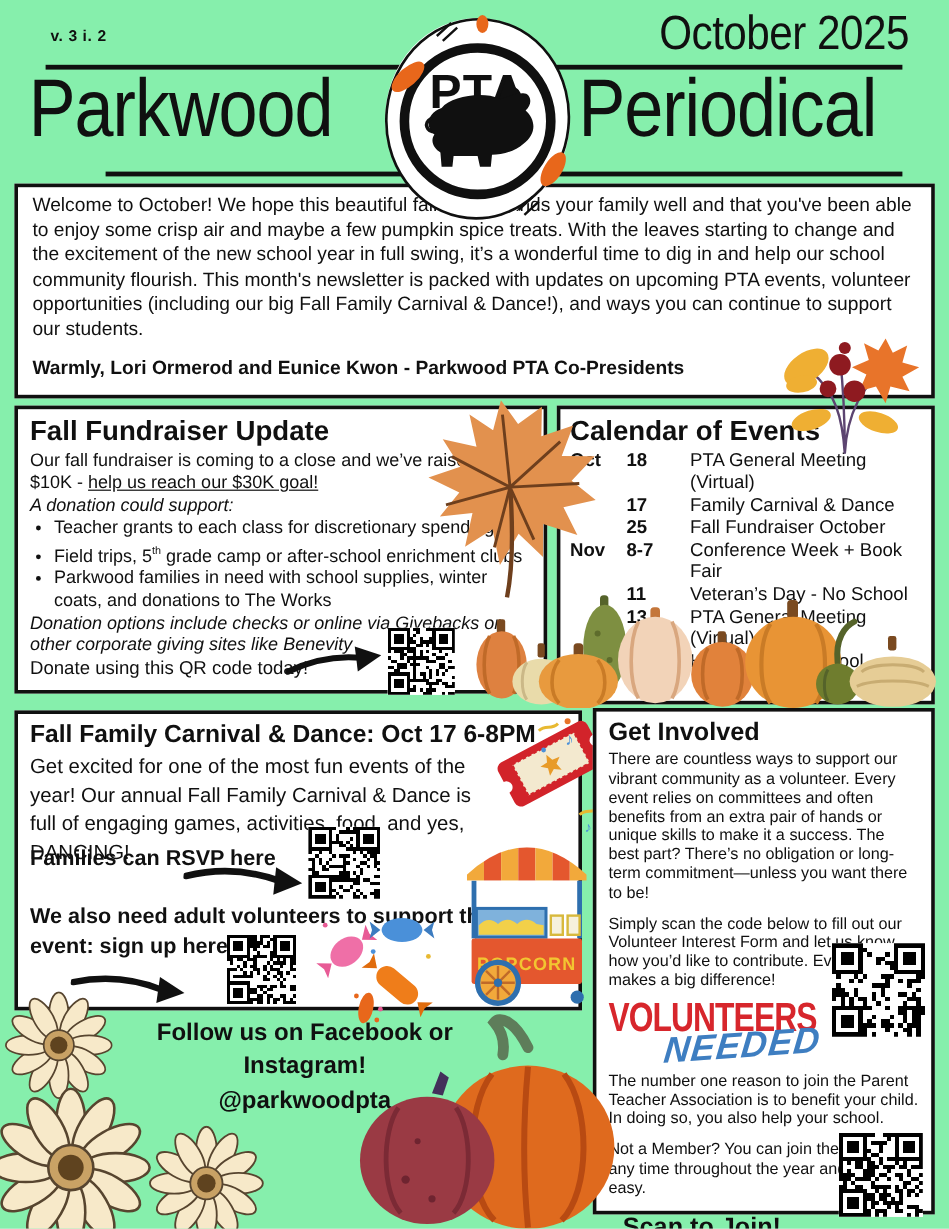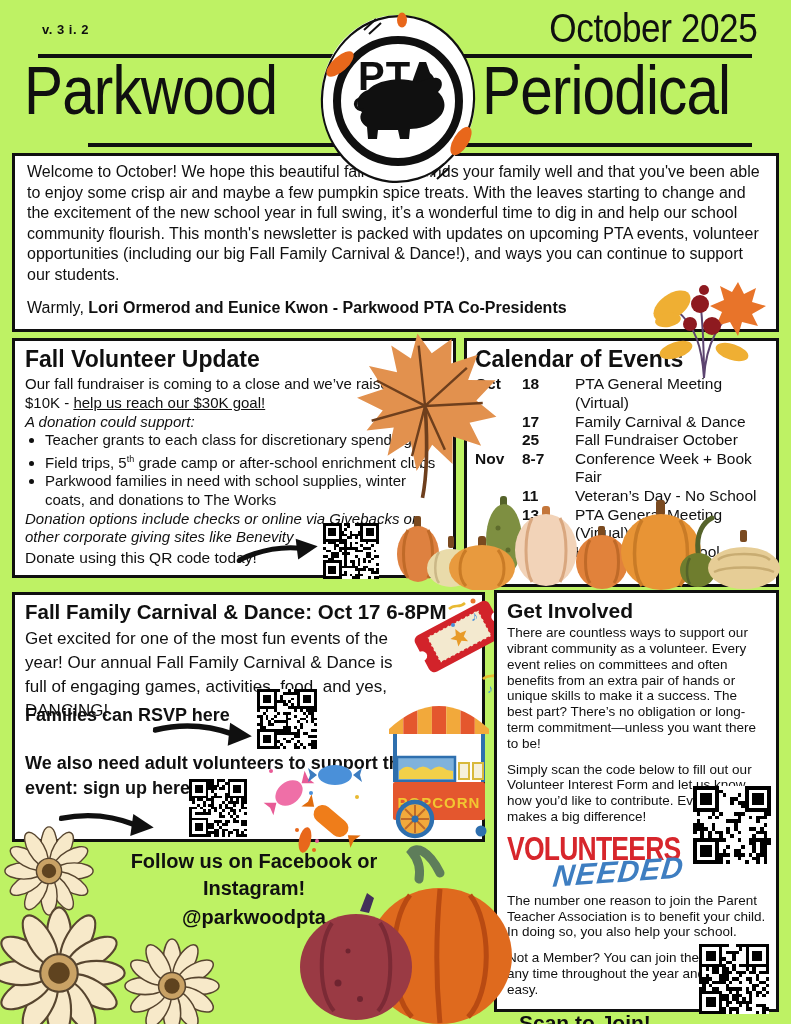--- a/index.html
+++ b/index.html
@@ -1,36 +1,36 @@
 <!DOCTYPE html>
 <html><head>
 <meta charset="utf-8">
 <style>
   html,body{margin:0;padding:0;background:#e9e9e9;}
-  .page{position:relative;width:791px;height:1024px;background:#bef264;overflow:hidden;
+  .page{position:relative;width:791px;height:1024px;background:#86efac;overflow:hidden;
         font-family:"Liberation Sans","DejaVu Sans",sans-serif;color:#101010;margin:0 auto;}
   
   .version{position:absolute;left:42px;top:22px;font-size:13px;font-weight:bold;letter-spacing:.5px;}
   .issue-date{position:absolute;right:34px;top:6px;font-size:40px;font-weight:500;
               transform:scaleX(.88);transform-origin:right;letter-spacing:-.5px;}
   .rule{position:absolute;background:#101010;height:3.5px;}
   .rule-top{left:38px;top:54px;width:714px;}
   .rule-bottom{left:88px;top:143px;width:664px;}
   .mast{position:absolute;top:56px;font-size:68px;font-weight:500;letter-spacing:-1px;
         transform:scaleX(.86);transform-origin:left;line-height:1;}
   .mast-left{left:24px;}
   .mast-right{left:482px;}
   .logo{position:absolute;left:318px;top:12px;z-index:30;}
   
   .box{position:absolute;border:3.5px solid #101010;background:#fff;box-sizing:border-box;}
   .box h2{margin:2px 0 0;font-weight:bold;line-height:1.15;}
   .president{left:12px;top:153px;width:767px;height:179px;padding:4px 12px;}
   .president h2{font-size:21px;}
   .president p{margin:2px 0 0;font-size:16px;line-height:20.5px;}
-  .president .signoff{margin-top:13px;}
+  .president .signoff{margin-top:13px;font-weight:bold;}
   .fundraiser{left:12px;top:338px;width:444px;height:240px;padding:3px 10px;}
   .fundraiser h2{font-size:23px;}
   .fundraiser p,.fundraiser li{font-size:15px;line-height:18.6px;margin:0;}
   .fundraiser .intro{margin-top:3px;}
   .fundraiser .it{font-style:italic;}
   .fundraiser ul{margin:0;padding-left:20px;}
   .fundraiser .u{text-decoration:underline;}
   .fundraiser .cta{position:absolute;left:10px;bottom:7px;font-size:15.5px;}
   sup{font-size:9px;}
   .calendar{left:464px;top:338px;width:315px;height:249px;padding:3px 8px;}
@@ -115,21 +115,21 @@
     <path fill="#E8742A" d="M100,14 L106,26 L118,20 L114,34 L128,38 L114,46 L120,58 L104,54 L100,68 L92,54 L78,58 L84,44 L72,38 L86,32 L82,18 L94,24 Z"></path>
     <circle cx="62" cy="36" r="9" fill="#8E1A20"></circle>
       <circle cx="52" cy="56" r="7" fill="#8E1A20"></circle>
     <circle cx="74" cy="58" r="9" fill="#8E1A20"></circle>
       <circle cx="66" cy="22" r="5" fill="#8E1A20"></circle>
     <ellipse cx="38" cy="82" rx="17" ry="8" fill="#EFAF33" transform="rotate(-18 38 82)"></ellipse>
     <ellipse cx="94" cy="84" rx="17" ry="8" fill="#EFAF33" transform="rotate(18 94 84)"></ellipse>
   </svg>
 
   <section class="box fundraiser">
-    <h2>Fall Volunteer Update</h2>
+    <h2>Fall Fundraiser Update</h2>
     <p class="intro"><span>Our fall fundraiser is coming to a close and we’ve raised over $10K - </span><span class="u">help us reach our $30K goal!</span></p>
     <p class="it">A donation could support:</p>
     <ul>
       <li>Teacher grants to each class for discretionary spending</li>
       <li><span>Field trips, 5</span><sup>th</sup><span> grade camp or after-school enrichment clubs</span></li>
       <li>Parkwood families in need with school supplies, winter coats, and donations to The Works</li>
     </ul>
     <p class="it">Donation options include checks or online via Givebacks or other corporate giving sites like Benevity</p>
     <p class="cta">Donate using this QR code today!</p>
     <svg class="arrow" style="left:222px;top:196px;transform:rotate(-7deg)" width="82" height="28" viewBox="0 0 82 28">

